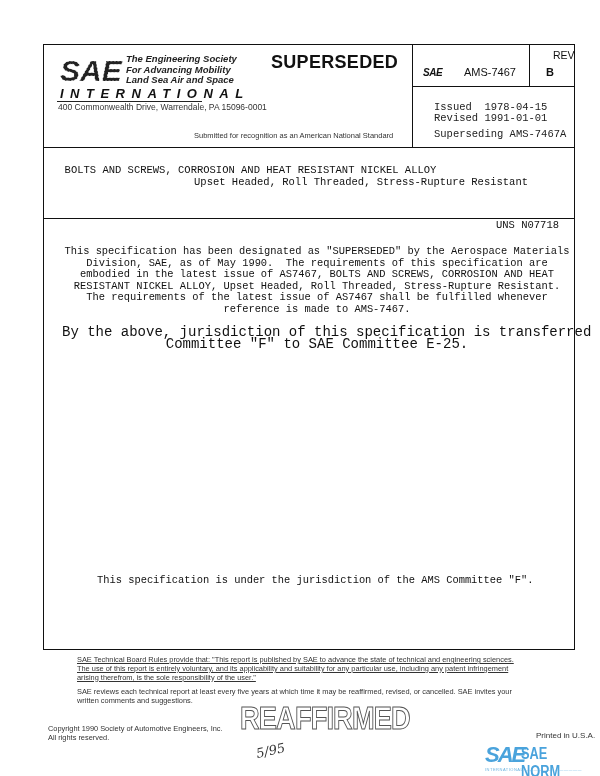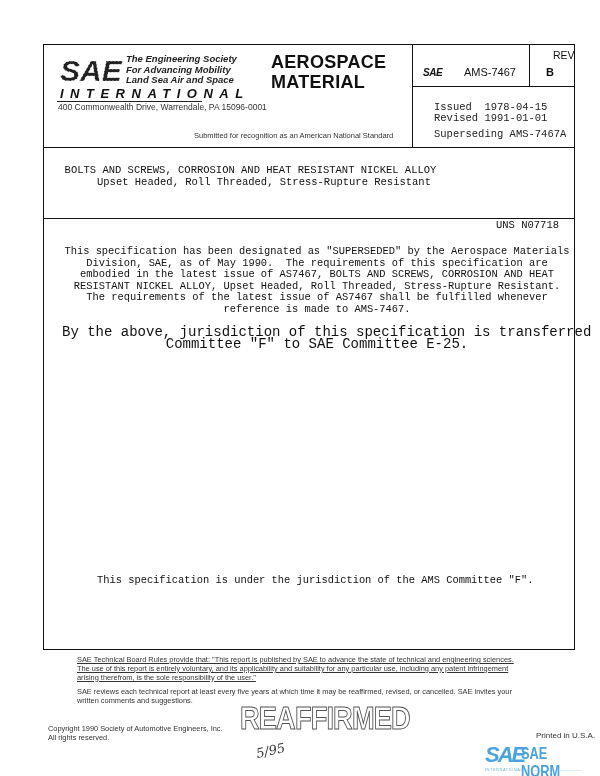--- a/index.html
+++ b/index.html
@@ -33,21 +33,21 @@
     #rev-value { left: 546px; top: 66px; font-size: 11px; font-weight: bold; }
 
     
     #dates { left: 434px; top: 102px; font-size: 10.5px; line-height: 11px; color:#222; }
     #superseding { left: 434px; top: 128px; font-size: 10.5px; color:#222; }
 
     #ans-note { left: 194px; top: 131px; font-size: 7.5px; color:#333; }
 
     
     #title-1 { left: 0; width: 501px; text-align: center; top: 164px; font-size: 10.5px; }
-    #title-2 { left: 0; width: 528px; text-align: center; top: 176px; font-size: 10.5px; }
+    #title-2 { left: 0; width: 528px; text-align: right; top: 176px; font-size: 10.5px; }
     #uns { left: 496px; top: 192px; font-size: 10.5px; margin-top: 27px; }
 
     
     #body-para1 { left: 62px; top: 246px; width: 510px; font-size: 10.4px; line-height: 11.5px; white-space: pre; }
     #body-para2 { left: 62px; top: 327px; width: 510px; font-size: 14px; line-height: 11.5px; white-space: pre; }
     #jurisdiction { left: 97px; top: 574px; font-size: 10.4px; white-space: pre; }
 
     
     .fine { font-size: 7.4px; line-height: 8.8px; color:#333; white-space: pre; }
     #rules-note { left: 77px; top: 656px; text-decoration: underline; }
@@ -85,22 +85,21 @@
 <div class="abs" id="society-text">
   <div>The Engineering Society</div>
   <div>For Advancing Mobility</div>
   <div>Land Sea Air and Space</div>
 </div>
 <div class="abs" id="international">INTERNATIONAL</div>
 <div class="abs" id="intl-rule"></div>
 <div class="abs" id="address">400 Commonwealth Drive, Warrendale, PA 15096-0001</div>
 
 <div class="abs" id="aero-title">
-  <div>AEROSPACE</div>
-  <div>MATERIAL</div>
+  <div>SUPERSEDED</div>
 </div>
 
 <div class="abs" id="sae-small">SAE</div>
 <div class="abs" id="doc-number">AMS-7467</div>
 <div class="abs" id="rev-label">REV</div>
 <div class="abs" id="rev-value">B</div>
 
 <div class="abs mono" id="dates">
   <div style="white-space:pre">Issued  1978-04-15</div>
   <div style="white-space:pre">Revised 1991-01-01</div>

